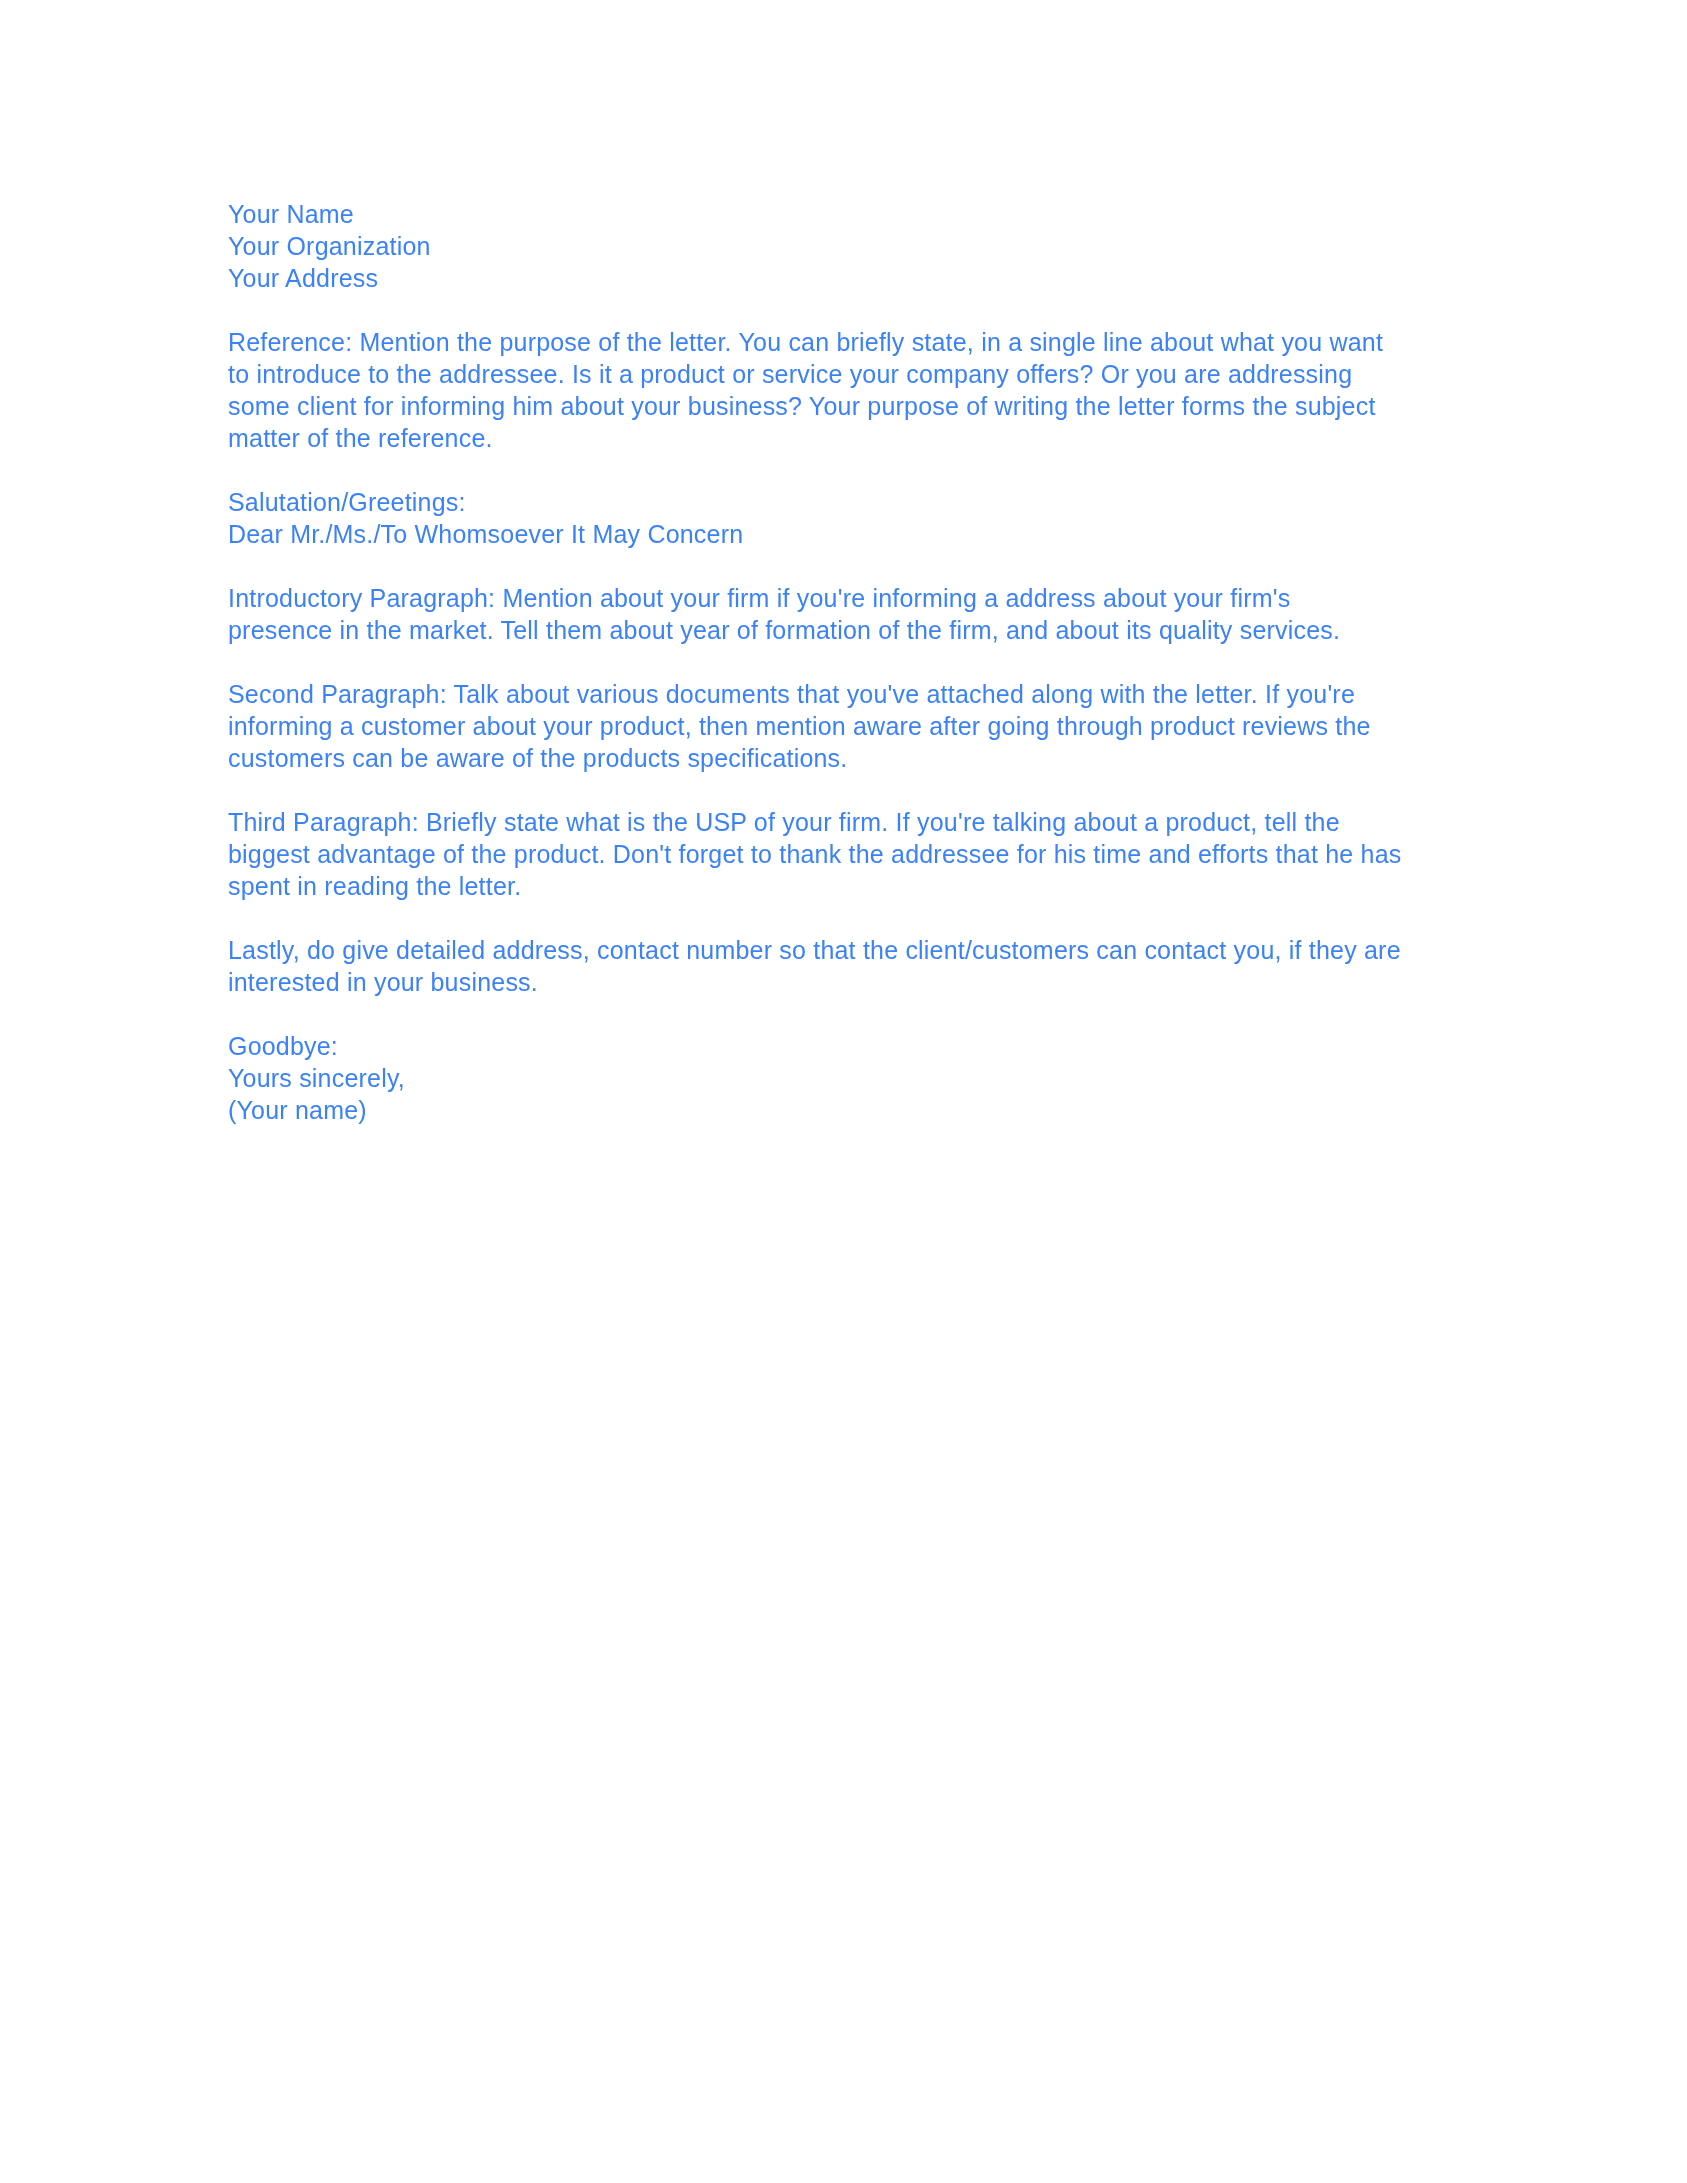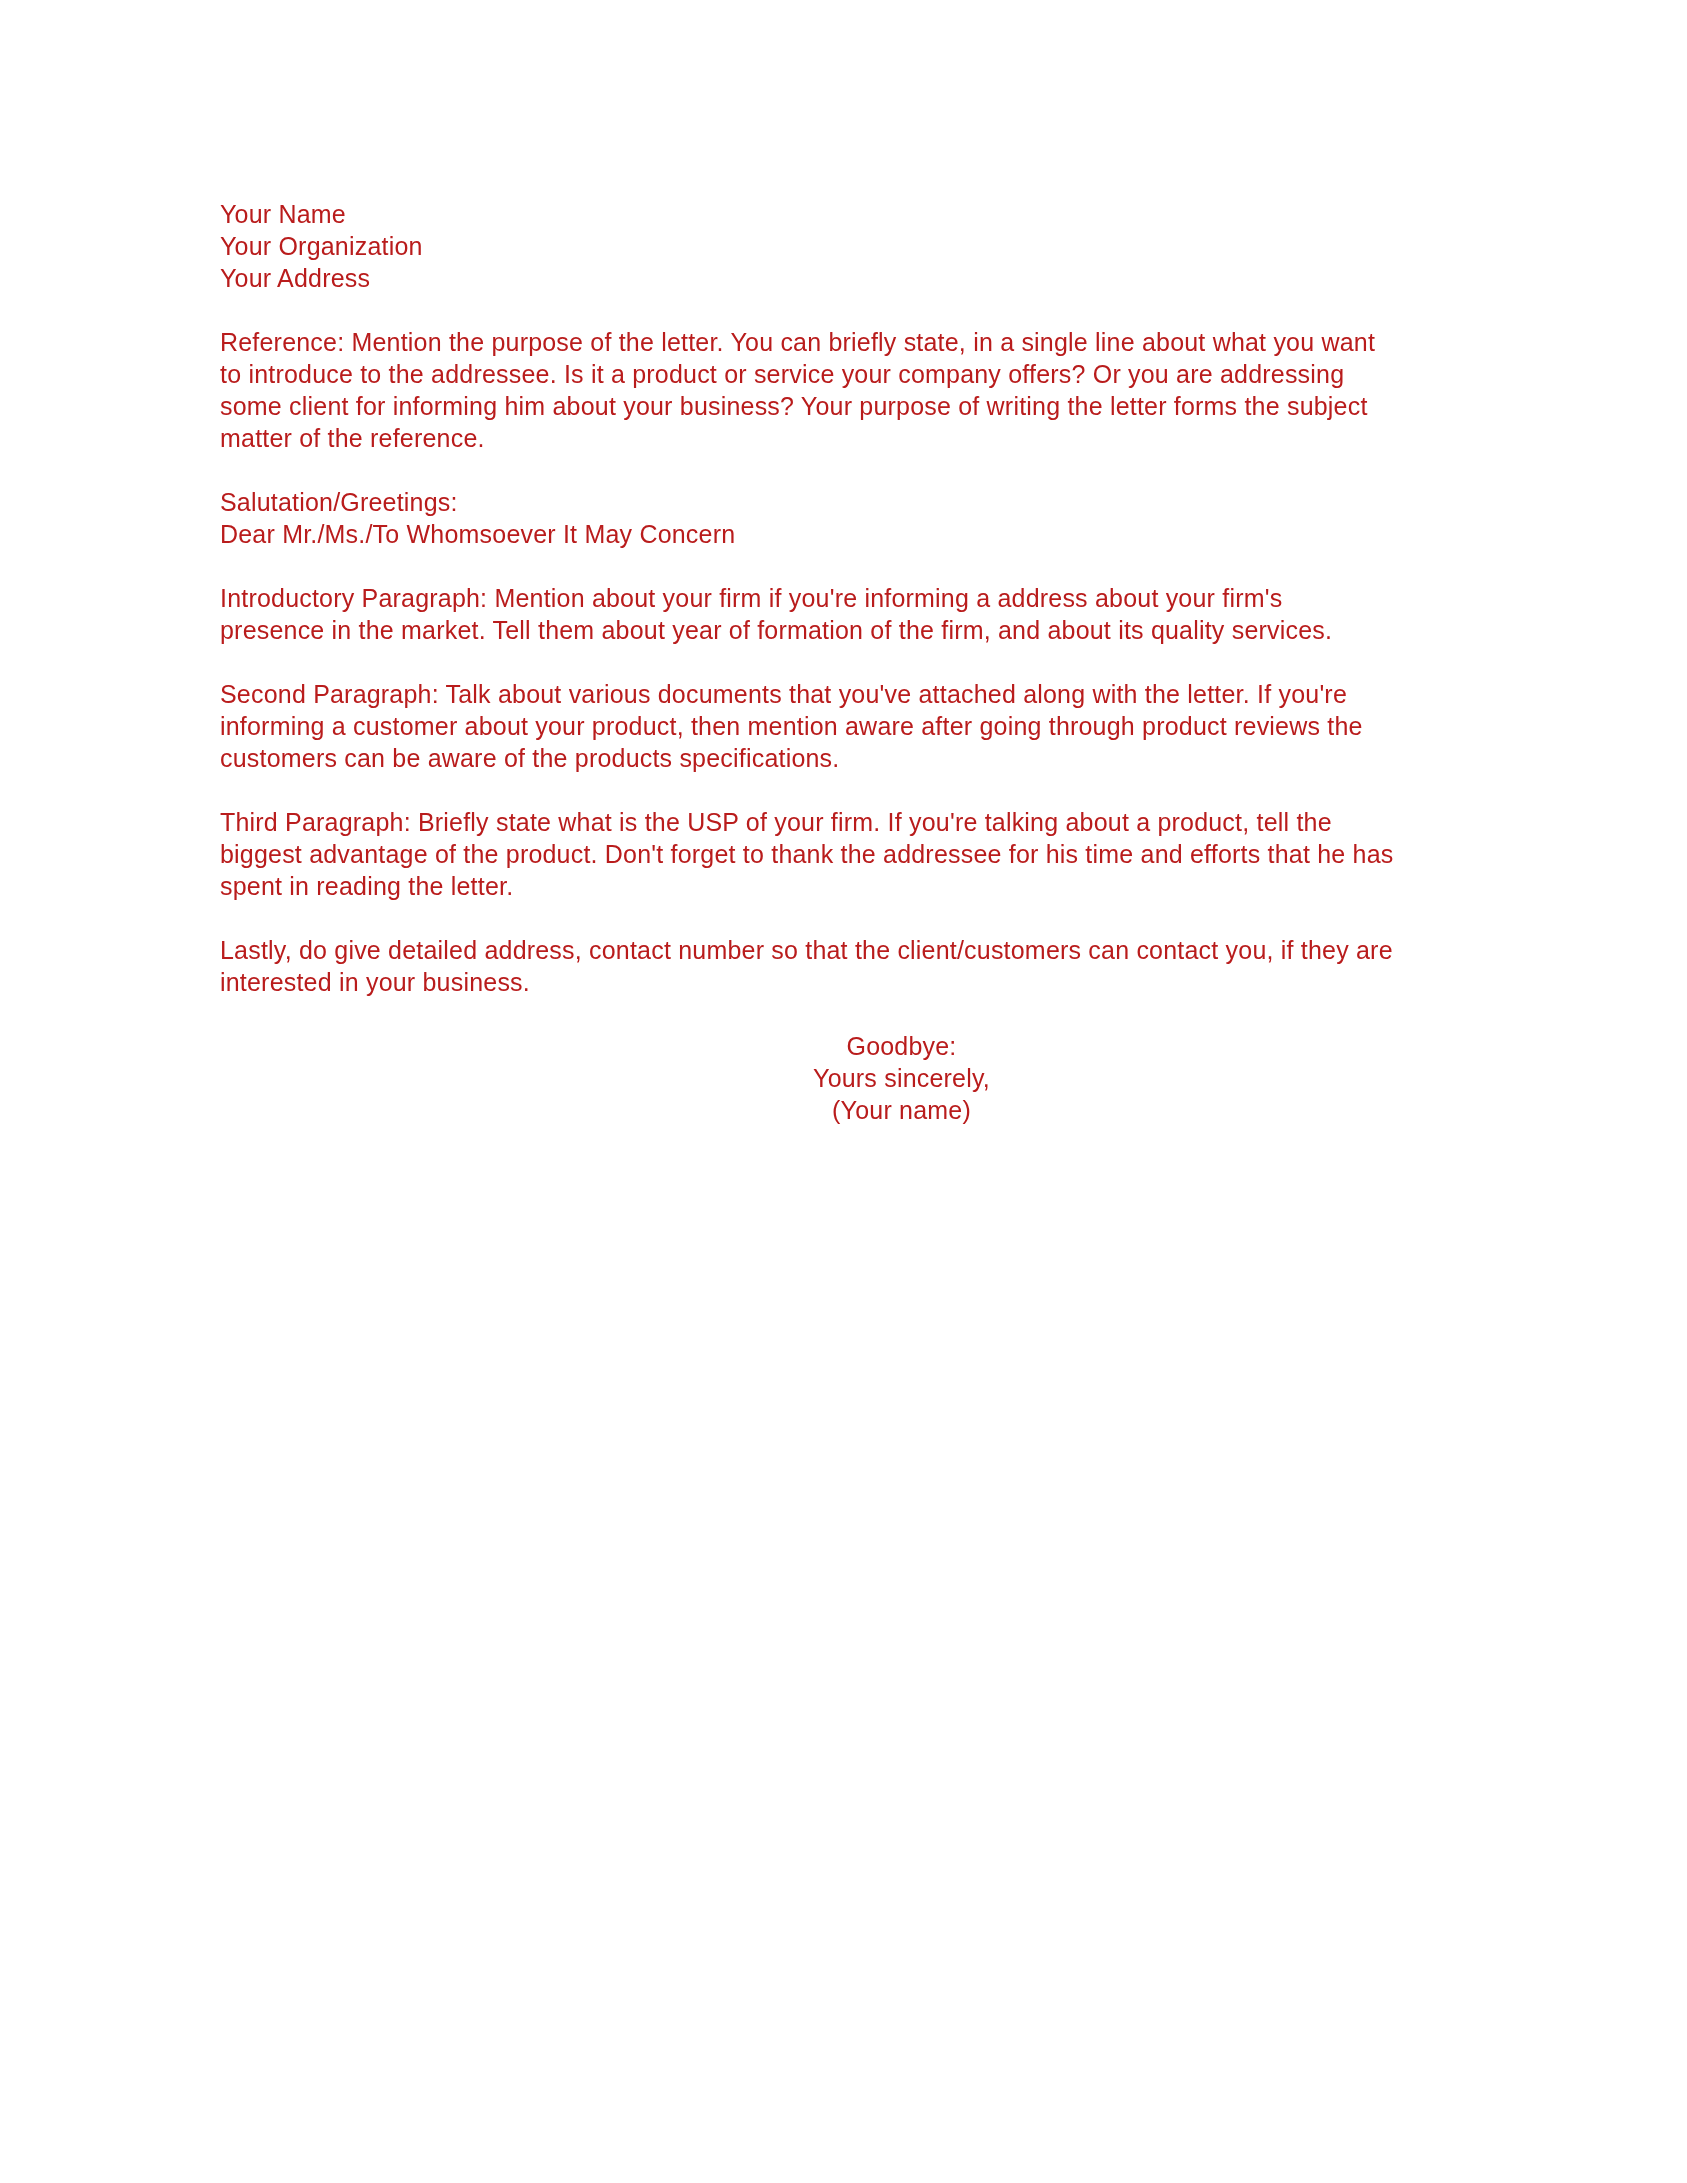--- a/index.html
+++ b/index.html
@@ -6,34 +6,34 @@
   html, body { background: #ffffff; }
   .page {
     position: relative;
     width: 1687px;
     height: 2184px;
     background: #ffffff;
     overflow: hidden;
   }
   .letter {
     position: absolute;
-    left: 220px;
+    left: 228px;
     top: 198px;
     width: 1363px;
     font-family: "Liberation Sans", "DejaVu Sans", sans-serif;
     font-size: 25px;
     line-height: 32px;
-    color: #b91c1c;
+    color: #3b82f6;
     letter-spacing: 0.2px;
   }
   .letter p {
     white-space: pre;           
     margin: 0 0 32px 0;       
   }
-  .letter p:last-child { margin-bottom: 0; text-align: center; }
+  .letter p:last-child { margin-bottom: 0; }
 </style>
 </head>
 <body>
 
 <div class="page">
   <div class="letter">
     <p>Your Name
 Your Organization
 Your Address</p>
     <p>Reference: Mention the purpose of the letter. You can briefly state, in a single line about what you want

